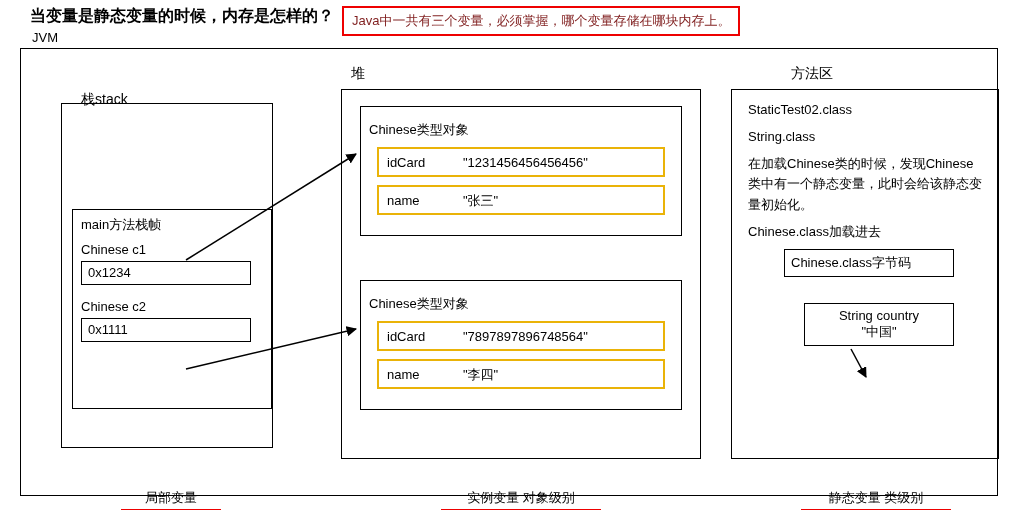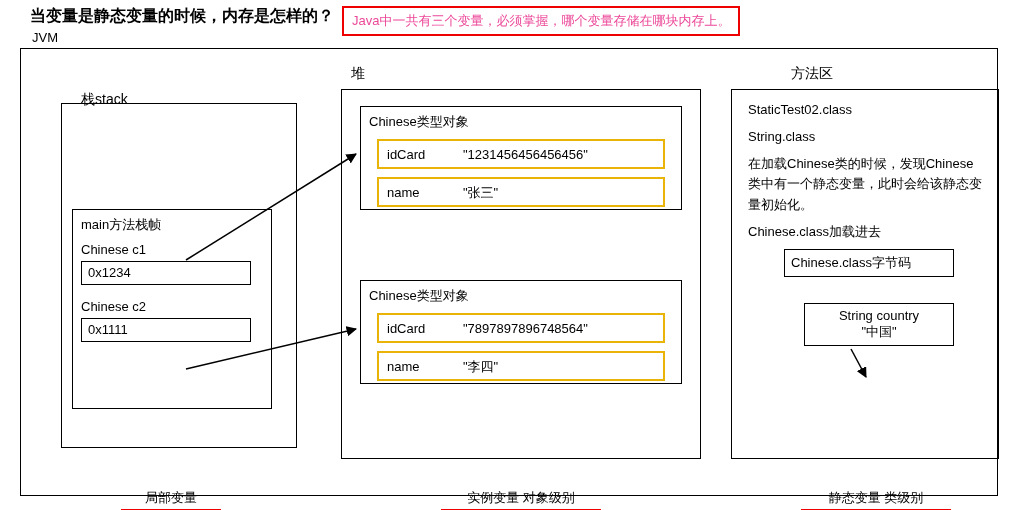--- a/index.html
+++ b/index.html
@@ -22,21 +22,21 @@
     display: flex;
     align-items: flex-start;
   }
   .title-q {
     font-weight: bold;
     font-size: 16px;
     margin-right: 8px;
   }
   .callout {
     border: 2px solid #e00;
-    color: #ec4899;
+    color: #7f1d1d;
     padding: 4px 8px;
     font-size: 13px;
   }
   .jvm-label {
     position: absolute;
     top: 30px;
     left: 32px;
     font-size: 13px;
   }
   .jvm {
@@ -48,21 +48,21 @@
     border: 1px solid #000;
   }
   .col-label { position: absolute; font-size: 14px; }
   .stack-label { top: 42px; left: 60px; }
   .heap-label  { top: 16px; left: 330px; }
   .method-label{ top: 16px; left: 770px;}
   .stack {
     position: absolute;
     top: 54px;
     left: 40px;
-    width: 236px;
+    width: 212px;
     height: 345px;
     border: 1px solid #000;
   }
   .stack-frame {
     position: absolute;
     top: 105px;
     left: 10px;
     width: 200px;
     height: 200px;
     border: 1px solid #000;
@@ -84,23 +84,23 @@
     top: 40px;
     left: 320px;
     width: 360px;
     height: 370px;
     border: 1px solid #000;
   }
   .obj {
     position: absolute;
     left: 18px;
     width: 322px;
-    height: 104px;
-    border: 1px solid #000;
-    padding: 6px 8px;
+    height: 130px;
+    border: 1px solid #000;
+    padding: 14px 8px;
   }
   .obj1 { top: 16px; }
   .obj2 { top: 190px; }
   .obj-title { margin-bottom: 6px; }
   .field-row {
     border: 2px solid #eab308;
     height: 30px;
     line-height: 28px;
     margin: 8px 8px 0 8px;
     display: flex;

